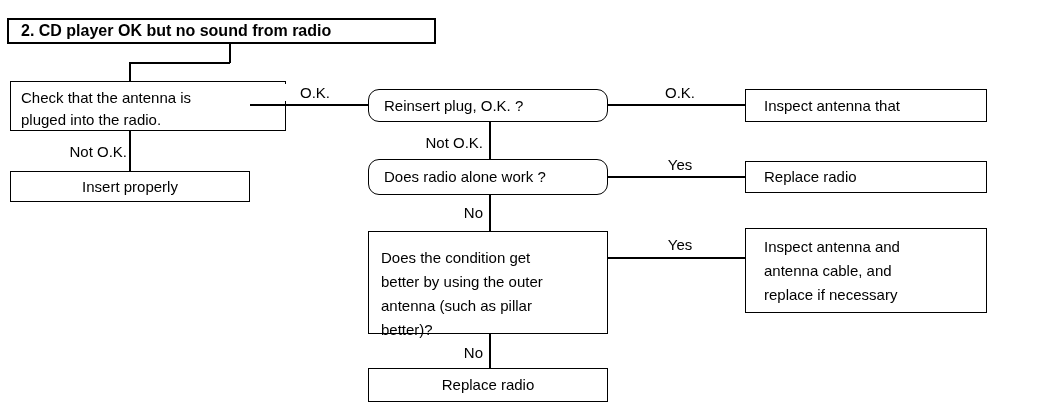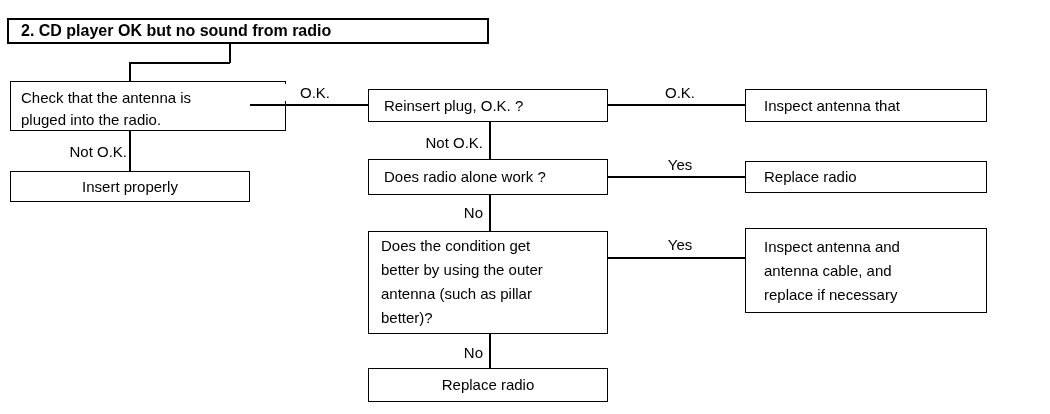--- a/index.html
+++ b/index.html
@@ -25,32 +25,32 @@
     line-height: 22px;
     display: flex;
     align-items: center;
   }
   .box.title {
     border-width: 2px;
     font-weight: bold;
     font-size: 16px;
     padding-left: 12px;
   }
-  .box.padL { padding-left: 15px; }
+  .box.padL { padding-left: 15px; border-radius: 11px; }
   .box.padL18 { padding-left: 18px; }
   .box.center { justify-content: center; }
   .box.multi {
     display: block;
     padding-top: 5px;
     padding-left: 10px;
     padding-right: 6px;
   }
   .box.multi.tall {
     line-height: 24px;
-    padding-top: 2px;
+    padding-top: 14px;
     padding-left: 12px;
   }
   .box.multi.tall3 {
     line-height: 24px;
     padding-top: 6px;
     padding-left: 18px;
   }
   .box .ln { display: block; }
   .hline, .vline {
     position: absolute;
@@ -67,21 +67,21 @@
     white-space: nowrap;
   }
   .edge-label.c { text-align: center; }
   .edge-label.r { text-align: right; }
 </style>
 </head>
 <body>
 
 <div id="stage">
 
-  <div class="box title" style="left:7px; top:18px; width:482px; height:26px;">
+  <div class="box title" style="left:7px; top:18px; width:429px; height:26px;">
     <span>2. CD player OK but no sound from radio</span>
   </div>
 
   <div class="vline" style="left:229px; top:44px; height:19px;"></div>
   <div class="hline" style="left:129px; top:62px; width:101px;"></div>
   <div class="vline" style="left:129px; top:63px; height:18px;"></div>
 
   <div class="box multi" style="left:10px; top:81px; width:276px; height:50px;">
     <span class="ln">Check that the antenna is</span>
     <span class="ln">pluged into the radio.</span>

